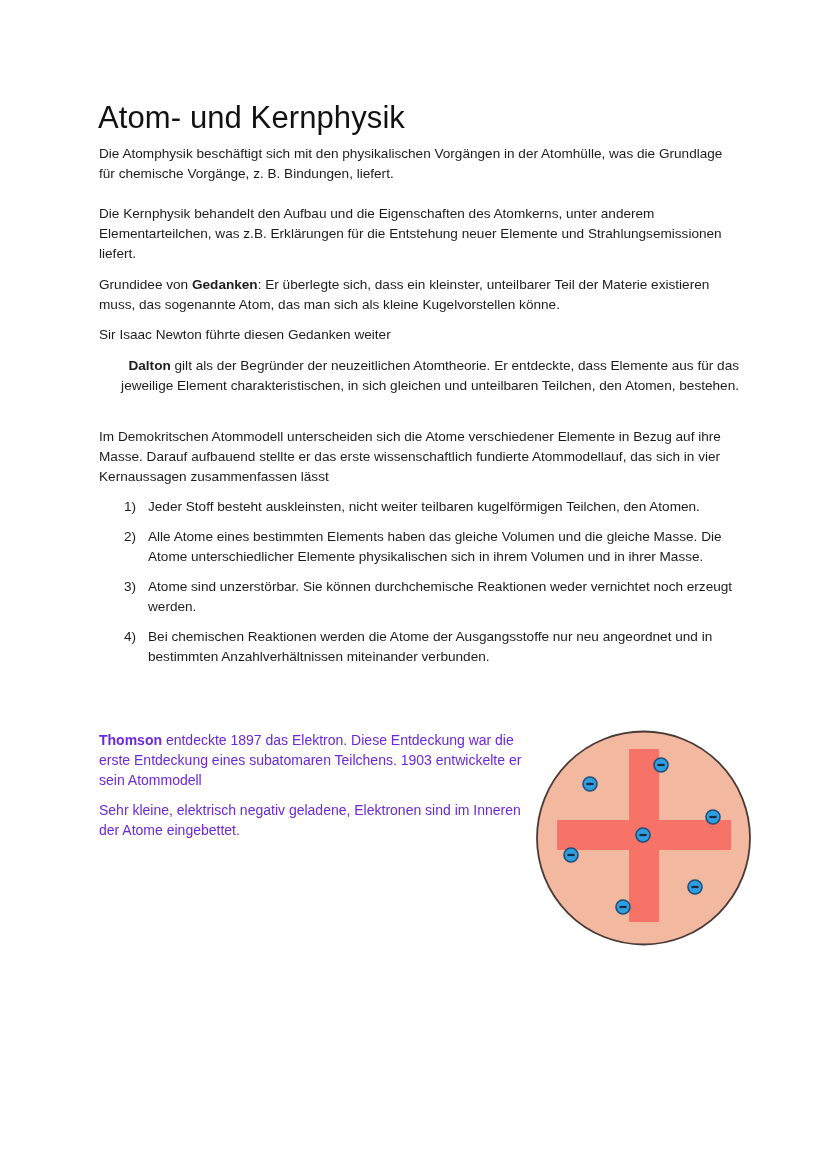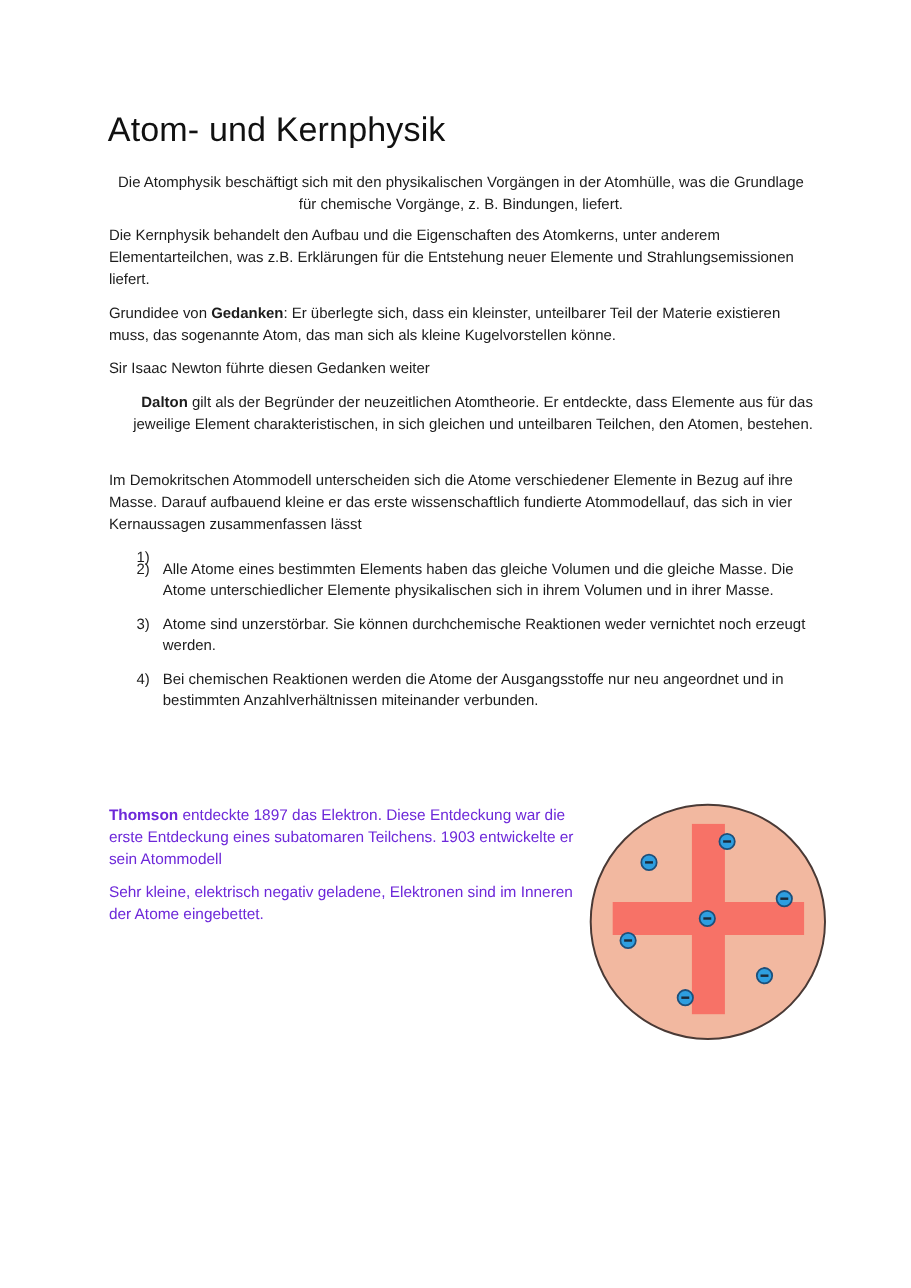--- a/index.html
+++ b/index.html
@@ -81,35 +81,36 @@
       height: 230px;
     }
   </style>
 </head>
 <body>
 
 <div class="page">
 
   <h1 class="title">Atom- und Kernphysik</h1>
 
-  <p class="body-text" style="top:156px;text-align:center;">Die Atomphysik beschäftigt sich mit den physikalischen Vorgängen in der Atomhülle, was die Grundlage für chemische Vorgänge, z. B. Bindungen, liefert.</p>
+  <p class="body-text" style="top:144px;">Die Atomphysik beschäftigt sich mit den physikalischen Vorgängen in der Atomhülle, was die Grundlage für chemische Vorgänge, z. B. Bindungen, liefert.</p>
 
   <p class="body-text" style="top:204px;">Die Kernphysik behandelt den Aufbau und die Eigenschaften des Atomkerns, unter anderem Elementarteilchen, was z.B. Erklärungen für die Entstehung neuer Elemente und Strahlungsemissionen liefert.</p>
 
   <p class="body-text" style="top:275px;"><span>Grundidee von </span><b>Gedanken</b><span>: Er überlegte sich, dass ein kleinster, unteilbarer Teil der Materie existieren muss, das sogenannte Atom, das man sich als kleine Kugelvorstellen könne.</span></p>
 
   <p class="body-text" style="top:325px;">Sir Isaac Newton führte diesen Gedanken weiter</p>
 
   <p class="body-text" style="top:356px;text-align:right;"><b>Dalton</b><span> gilt als der Begründer der neuzeitlichen Atomtheorie. Er entdeckte, dass Elemente aus für das jeweilige Element charakteristischen, in sich gleichen und unteilbaren Teilchen, den Atomen, bestehen.</span></p>
 
-  <p class="body-text" style="top:427px;">Im Demokritschen Atommodell unterscheiden sich die Atome verschiedener Elemente in Bezug auf ihre Masse. Darauf aufbauend kleine er das erste wissenschaftlich fundierte Atommodellauf, das sich in vier Kernaussagen zusammenfassen lässt</p>
+  <p class="body-text" style="top:427px;">Im Demokritschen Atommodell unterscheiden sich die Atome verschiedener Elemente in Bezug auf ihre Masse. Darauf aufbauend stellte er das erste wissenschaftlich fundierte Atommodellauf, das sich in vier Kernaussagen zusammenfassen lässt</p>
 
   <ol class="list" style="top:497px;">
     <li>
       <span class="num">1)</span>
+      <span>Jeder Stoff besteht auskleinsten, nicht weiter teilbaren kugelförmigen Teilchen, den Atomen.</span>
     </li>
     <li>
       <span class="num">2)</span>
       <span>Alle Atome eines bestimmten Elements haben das gleiche Volumen und die gleiche Masse. Die Atome unterschiedlicher Elemente physikalischen sich in ihrem Volumen und in ihrer Masse.</span>
     </li>
     <li>
       <span class="num">3)</span>
       <span>Atome sind unzerstörbar. Sie können durchchemische Reaktionen weder vernichtet noch erzeugt werden.</span>
     </li>
     <li>

